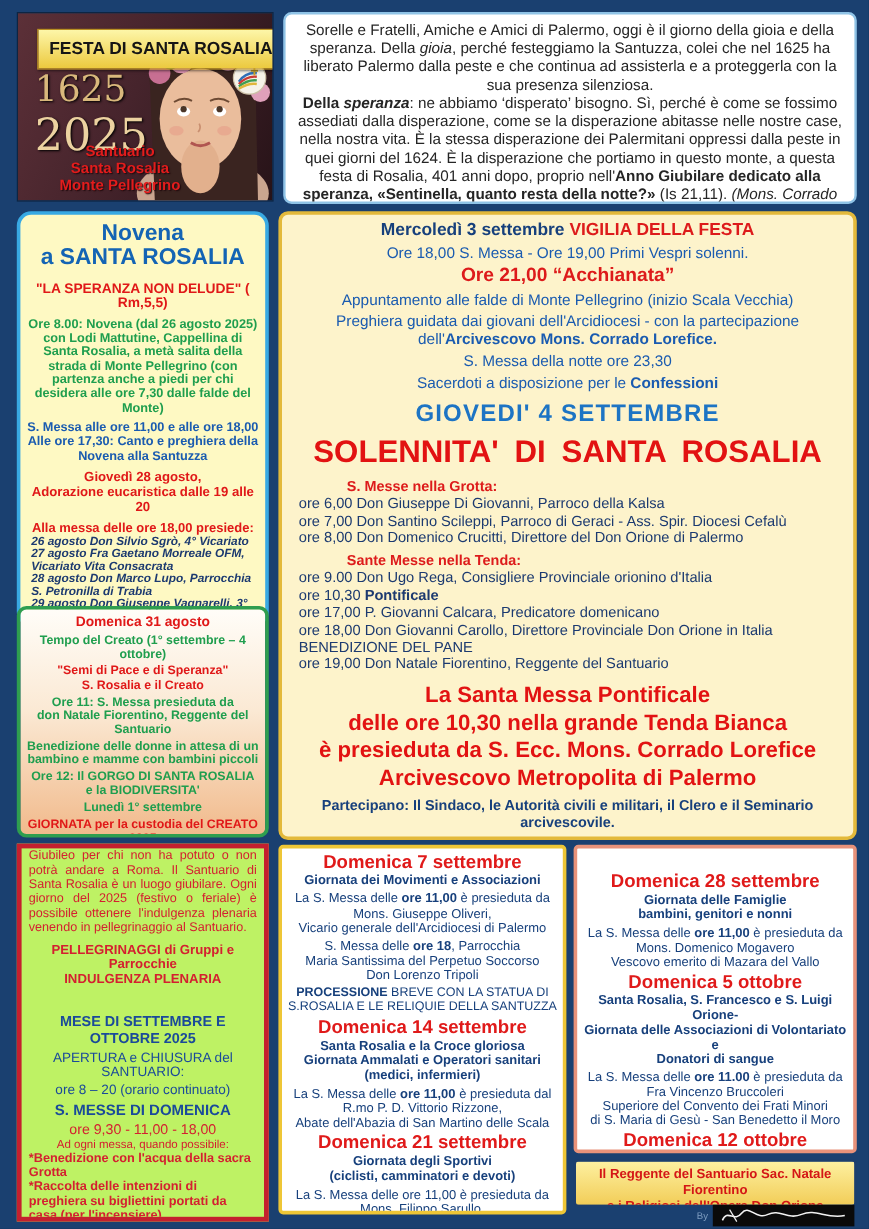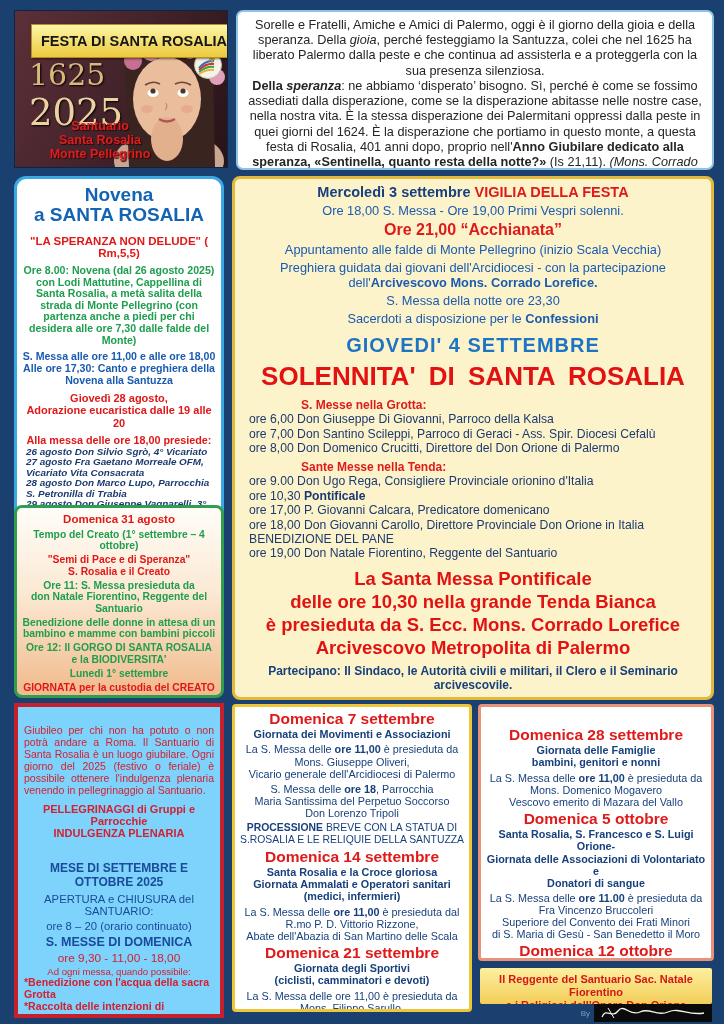--- a/index.html
+++ b/index.html
@@ -24,63 +24,63 @@
   .y2{top:80px;font-size:37px;color:#ecd2a0;}
   .place{position:absolute;left:0px;bottom:6px;width:170px;text-align:center;color:#e31c1c;
          font-weight:bold;font-size:12.5px;line-height:1.12;text-shadow:1px 1px 1px #200a0d;}
 
   
   .intro{left:236px;top:10px;width:478px;height:160px;background:#ffffff;border:2px solid #8fc3e6;
          border-radius:7px;padding:6px 10px;color:#252525;font-size:12.7px;line-height:1.2;}
   .intro p{margin:0;text-align:center;}
 
   
-  .novena{left:14px;top:176px;width:210px;height:346px;background:#ffffff;border:3px solid #38a9e3;
+  .novena{left:14px;top:176px;width:210px;height:346px;background:#fef9c3;border:3px solid #38a9e3;
           border-radius:12px;text-align:center;padding:4px 4px;}
   .nv-title{color:#1464b4;font-weight:bold;font-size:19px;line-height:1.05;margin:2px 0 10px;}
   .nv-motto{color:#e01818;font-weight:bold;font-size:11.5px;margin:0 0 6px;}
   .nv-p1{color:#1f9e4e;font-weight:bold;font-size:10.6px;line-height:1.1;margin:0 2px 5px;}
   .nv-p2{color:#1a5bb0;font-weight:bold;font-size:10.6px;line-height:1.12;margin:0 0 5px;}
   .nv-p3{color:#e01818;font-weight:bold;font-size:11px;line-height:1.12;margin:0 0 5px;}
   .nv-p4{color:#e01818;font-weight:bold;font-size:10.8px;margin:0 0 1px;}
   .nv-list{text-align:left;padding-left:5px;color:#1c3a70;font-weight:bold;
            font-size:9.9px;line-height:1.06;font-style:italic;}
 
   
   .creato{left:14px;top:505px;width:210px;height:193px;border:3px solid #2f9e4f;border-radius:8px;
           background:linear-gradient(#fffdf8 0%,#fbe9d4 45%,#f1ba8c 100%);
           text-align:center;padding:3px 4px;font-size:10.3px;line-height:1.1;}
   .cr-red{color:#e01818;font-weight:bold;margin:2px 0;}
   .cr-green{color:#1f9e4e;font-weight:bold;margin:3px 0;}
   .cr-h{font-size:11.5px;}
 
   
-  .jub{left:14px;top:703px;width:210px;height:315px;background:#7dd3fc;border:4px solid #c4202e;
-       padding:17px 6px;text-align:center;}
+  .jub{left:14px;top:703px;width:210px;height:315px;background:#bef264;border:4px solid #c4202e;
+       padding:0 6px;text-align:center;}
   .jb-p1{color:#d42030;font-size:10.5px;line-height:1.14;text-align:justify;margin:1px 0 6px;}
   .jb-h1{color:#d42030;font-weight:bold;font-size:11px;line-height:1.1;margin:0 0 22px;}
   .jb-h2{color:#1a4a9a;font-weight:bold;font-size:12px;margin:0 0 4px;}
   .jb-l{color:#1a4a9a;font-size:11.3px;margin:0 0 3px;}
   .jb-h3{color:#1a4a9a;font-weight:bold;font-size:12.5px;margin:1px 0 2px;}
   .jb-l3{color:#d42030;font-size:11.8px;margin:0 0 1px;}
   .jb-l4{color:#d42030;font-size:9.6px;margin:0;}
   .jb-b{color:#d42030;font-weight:bold;font-size:10.6px;line-height:1.12;text-align:left;margin:0;}
 
   
   .center{left:232px;top:176px;width:482px;height:524px;background:#fdf3cb;border:3px solid #e3b93b;
           border-radius:8px;text-align:center;padding:3px 8px;}
   .vdate{font-size:14.5px;margin:2px 0 3px;}
   .navy{color:#17407c;}  .redtx{color:#dd1b1b;}
   .c-blue{color:#1a5bb0;font-size:12.8px;margin:3px 0;}
   .c-red2{color:#dd1b1b;font-weight:bold;font-size:16px;margin:3px 0 0;}
   .bold{font-weight:bold;}
   .day{color:#1d74c4;font-weight:bold;font-size:20px;letter-spacing:1px;margin:8px 0 4px;}
   .sol{color:#e21212;font-weight:bold;font-size:26px;word-spacing:6px;margin:4px 0 6px;}
   .masses{text-align:left;margin-left:6px;color:#1c3a70;font-size:12.2px;line-height:1.18;}
-  .mlabel{color:#dd1b1b;font-weight:bold;font-size:12px;margin-left:52px;}
+  .mlabel{color:#dd1b1b;font-weight:bold;font-size:12px;margin-left:40px;}
   .mt{margin-top:5px;}
   .pont{color:#e21212;font-weight:bold;font-size:18.5px;line-height:1.25;margin:6px 0 5px;}
   .pp{color:#17407c;font-size:12px;margin:3px 0;}
 
   
   .bc{left:232px;top:704px;width:240px;height:308px;background:#ffffff;border:3px solid #eec636;
       border-radius:4px;text-align:center;padding:2px 3px;color:#17407c;}
   .sh{color:#e01a1a;font-weight:bold;font-size:15.5px;line-height:1.05;margin:2px 0 1px;}
   .ss{font-weight:bold;font-size:10.8px;line-height:1.13;margin:0 0 2px;}
   .mb{font-size:10.8px;line-height:1.12;margin:3px 0;}

